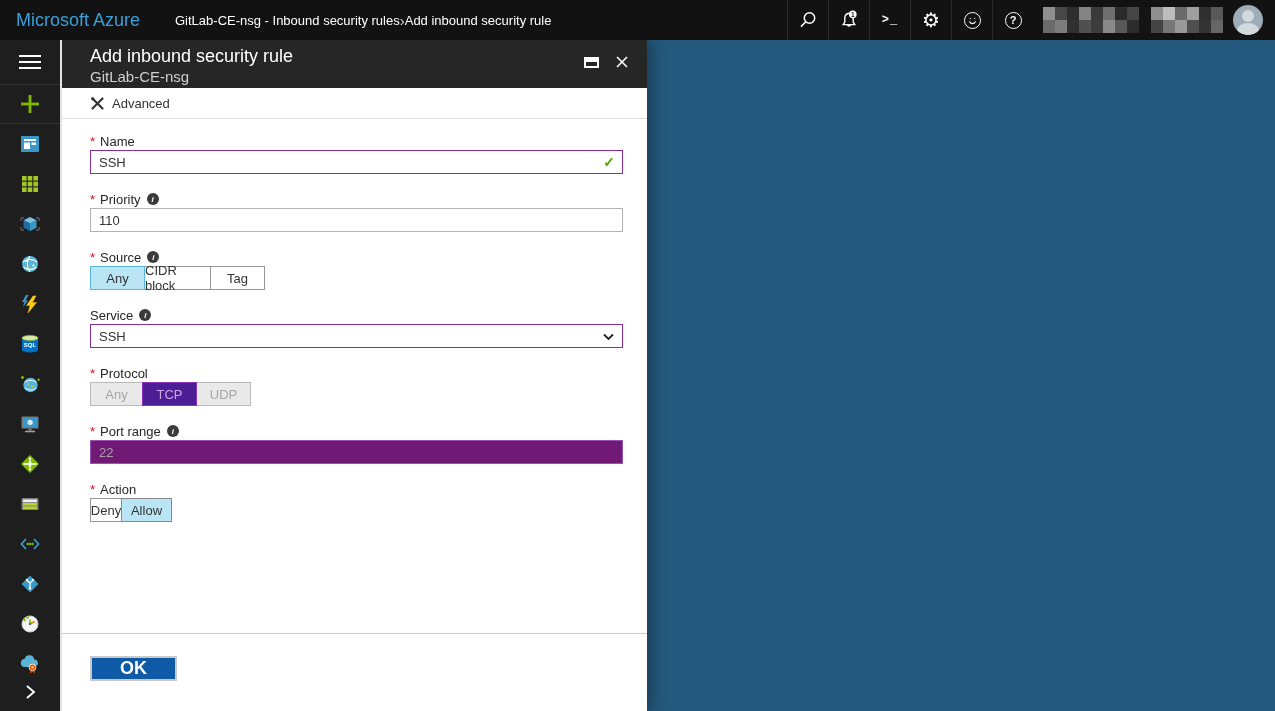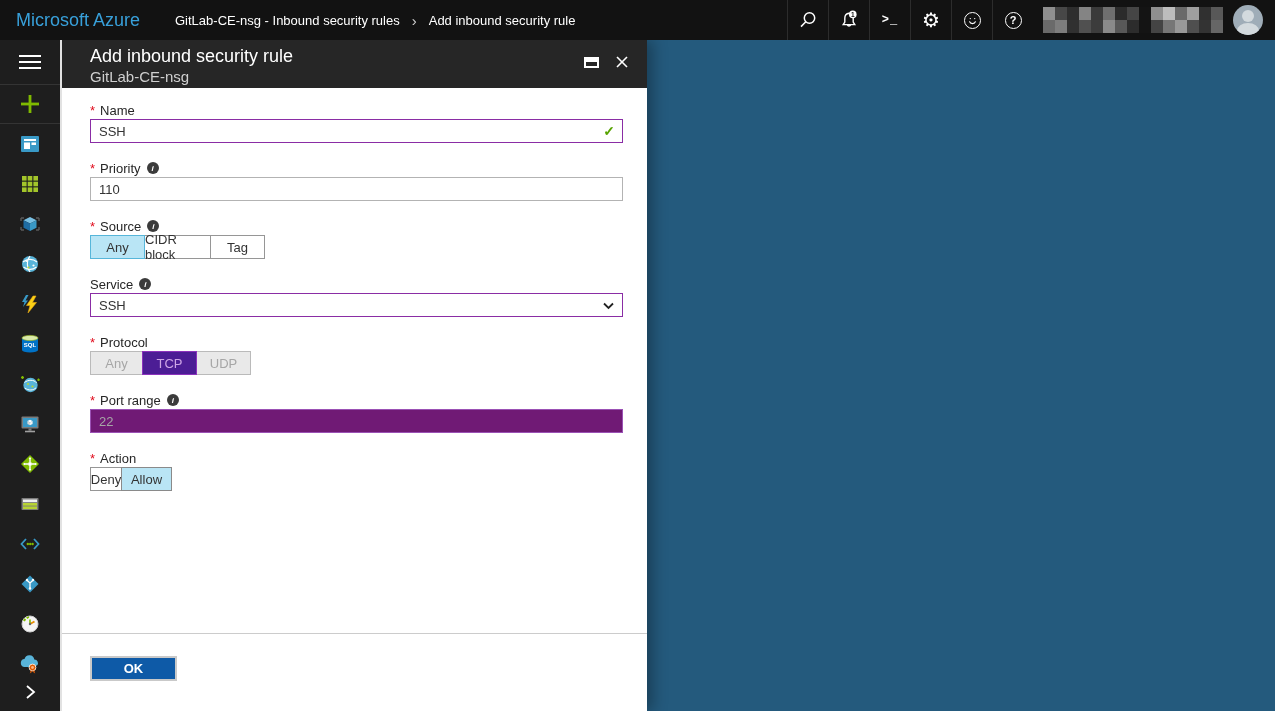--- a/index.html
+++ b/index.html
@@ -5,21 +5,21 @@
   * { margin:0; padding:0; box-sizing:border-box; }
   html,body { width:1275px; height:711px; overflow:hidden;
     font-family:"Liberation Sans", sans-serif; background:#245a7d; }
 
   
   .topbar { position:fixed; top:0; left:0; width:1275px; height:40px;
     background:#121212; z-index:50; }
   .brand { position:absolute; left:16px; top:0; height:40px; line-height:40px;
     font-size:18px; color:#38a0da; cursor:pointer; white-space:nowrap; }
   .breadcrumb { position:absolute; left:175px; top:0; height:40px;
-    display:flex; align-items:center; gap:12px; color:#fff; font-size:13px; }
+    display:flex; align-items:center; gap:0; color:#fff; font-size:13px; }
   .crumb { cursor:pointer; white-space:nowrap; }
   .crumb-sep { color:#cfcfcf; font-size:15px; }
   .tb-right { position:absolute; right:0; top:0; height:40px; display:flex; align-items:stretch; }
   .tb-cell { width:41px; display:flex; align-items:center; justify-content:center;
     border-left:1px solid #2c2c2c; cursor:pointer; position:relative; }
   .shell-glyph { color:#fff; font-family:"Liberation Mono", monospace; font-size:12px; font-weight:bold; letter-spacing:1px; }
   .gear-glyph { color:#fff; font-size:20px; line-height:20px; }
   .help-circle,.smile-circle { width:17px; height:17px; border:1.4px solid #fff; border-radius:50%;
     display:flex; align-items:center; justify-content:center; }
   .help-circle span { color:#fff; font-size:11px; font-weight:bold; }
@@ -94,21 +94,21 @@
     display:flex; align-items:center; justify-content:center; cursor:pointer; margin-left:-1px; }
   .t-btn:first-child { margin-left:0; }
   .t-sel-blue { background:#b9e5f5; border-color:#56b6da; position:relative; z-index:2; }
   .t-allow-sel { background:#b9e5f5; border-color:#8a8a8a; position:relative; z-index:2; }
   .t-dis { background:#e9e9e9; color:#a6a6a6; border-color:#bababa; cursor:default; }
   .t-sel-purple { background:#4c1d95; color:#cda5e6; border-color:#8b32bc; position:relative; z-index:2; cursor:default; }
   .w55{width:55px}.w67{width:67px}.w53{width:53px}.w52{width:32px}.w51{width:51px}
 
   .footer { position:absolute; top:593px; left:0; width:100%; border-top:1px solid #cccccc; }
   .ok-btn { margin:22px 0 0 28px; width:87px; height:25px; background:#0e5aa7;
-    border:2px solid #c9c9c9; color:#fff; font-size:13px; font-weight:bold;
+    border:2px solid #c9c9c9; color:#fff; font-size:18px; font-weight:bold;
     display:flex; align-items:center; justify-content:center; cursor:pointer; }
 
   
   .canvas { position:fixed; top:40px; left:647px; width:628px; height:671px; background:#245a7d; }
 </style>
 </head>
 <body>
 
 <div class="topbar">
   <div class="brand">Microsoft Azure</div>
@@ -357,20 +357,30 @@
       <div class="restore-btn"></div>
       <div class="close-btn">
         <svg width="14" height="14" viewBox="0 0 14 14" stroke="#fff" stroke-width="1.6">
           <line x1="2" y1="2" x2="12" y2="12"></line>
             <line x1="12" y1="2" x2="2" y2="12"></line>
         </svg>
       </div>
     </div>
   </div>
 
+  <div class="toolbar">
+    <div class="advanced">
+      <svg width="15" height="15" viewBox="0 0 15 15" stroke="#333" stroke-width="2.2" stroke-linecap="round">
+        <line x1="2.5" y1="12.5" x2="12.5" y2="2.5"></line>
+          <line x1="2.5" y1="2.5" x2="12.5" y2="12.5"></line>
+        <circle cx="2.8" cy="2.8" r="1.6" fill="#333" stroke="none"></circle>
+      </svg>
+      <span>Advanced</span>
+    </div>
+  </div>
 
   <div class="form">
 
     <div class="fg">
       <div class="f-label">
         <span class="req">*</span>
         <span>Name</span>
       </div>
       <div class="name-wrap">
         <input class="txt-input purple-border" type="text" value="SSH" style="">

